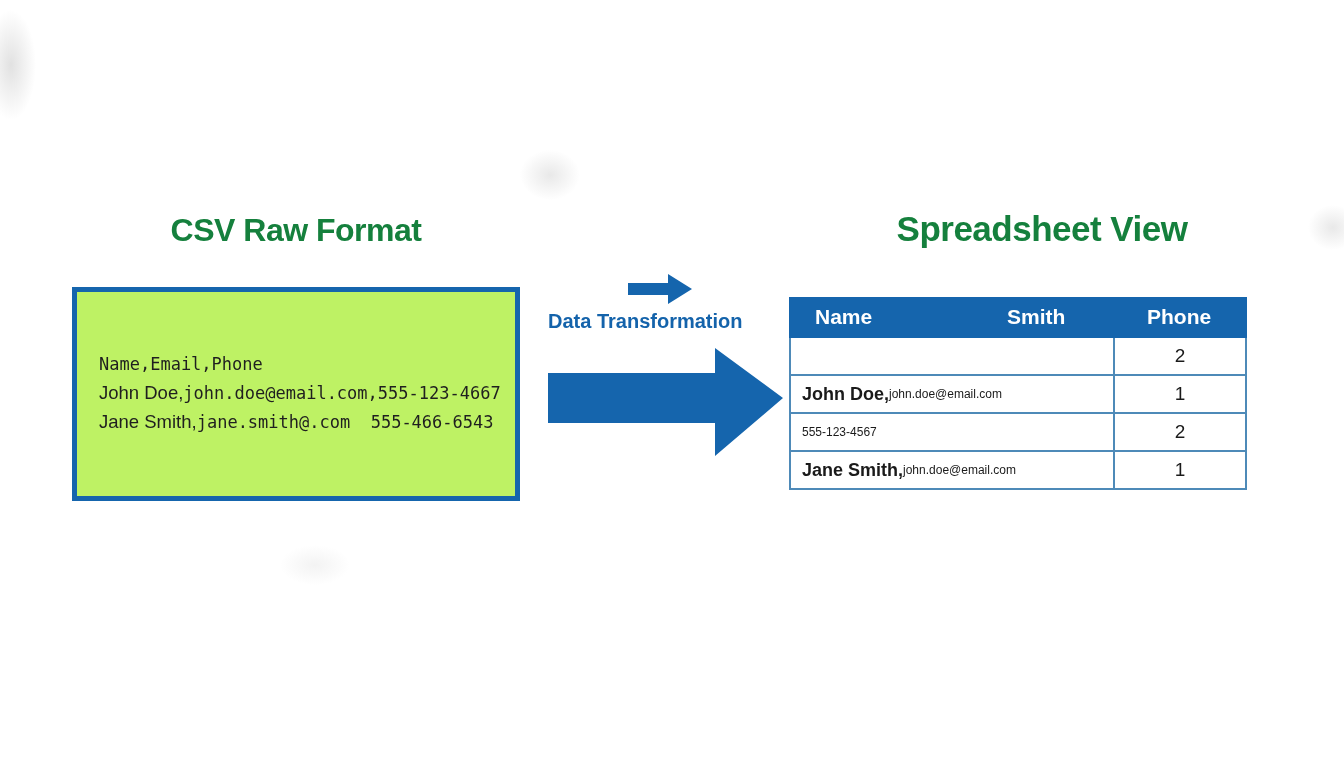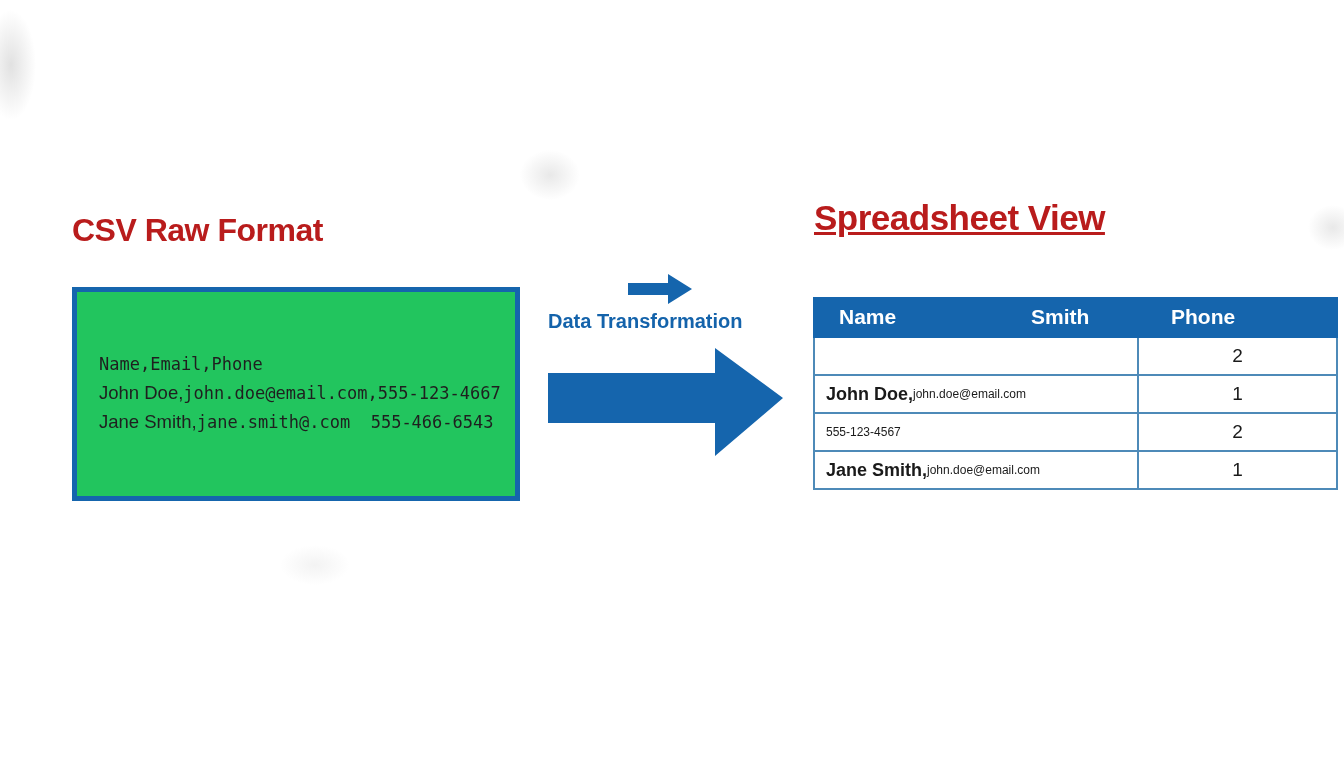--- a/index.html
+++ b/index.html
@@ -4,30 +4,30 @@
 <style>
   html,body{margin:0;padding:0;}
   body{
     width:1344px;height:768px;position:relative;overflow:hidden;
     background:#ffffff;font-family:"Liberation Sans",sans-serif;
   }
   .blob{position:absolute;border-radius:50%;pointer-events:none;}
 
   
   .panel-title{
-    position:absolute;font-weight:700;color:#b91c1c;
+    position:absolute;font-weight:700;color:#15803d;text-align:center;
     letter-spacing:-0.5px;white-space:nowrap;
   }
   #csv-title{left:72px;top:212px;width:448px;font-size:32px;}
-  #sheet-title{left:814px;top:198px;width:456px;font-size:35px;text-decoration:underline;}
+  #sheet-title{left:814px;top:209px;width:456px;font-size:35px;}
 
   
   #csv-box{
     position:absolute;left:72px;top:287px;width:448px;height:214px;
-    border:5px solid #1565ad;background:#22c55e;box-sizing:border-box;
+    border:5px solid #1565ad;background:#bef264;box-sizing:border-box;
     padding:57px 0 0 22px;
   }
   .csv-line{
     height:29px;line-height:29px;color:#1f1f1f;white-space:pre;
     font-size:17px;font-family:"DejaVu Sans Mono",monospace;
   }
   .csv-line .sans-part{
     font-family:"Liberation Sans",sans-serif;font-size:18.5px;white-space:pre;
   }
   .csv-line .mono-part{
@@ -36,21 +36,21 @@
 
   
   #small-arrow{position:absolute;left:628px;top:273px;}
   #transform-label{
     position:absolute;left:548px;top:310px;width:240px;text-align:left;
     font-weight:700;font-size:20px;color:#1463ab;white-space:nowrap;
   }
   #big-arrow{position:absolute;left:548px;top:346px;}
 
   
-  #sheet{position:absolute;left:813px;top:297px;width:525px;box-sizing:border-box;}
+  #sheet{position:absolute;left:789px;top:297px;width:458px;box-sizing:border-box;}
   #sheet-header{
     position:relative;height:41px;background:#1565ad;color:#ffffff;
     font-weight:700;font-size:21px;
   }
   #sheet-header span{position:absolute;top:8px;white-space:nowrap;}
   #hdr-name{left:26px;}
   #hdr-email{left:218px;}
   #hdr-phone{left:358px;}
   #sheet-body{
     border:2px solid #4e8ab8;border-top:none;box-sizing:border-box;background:#fff;

